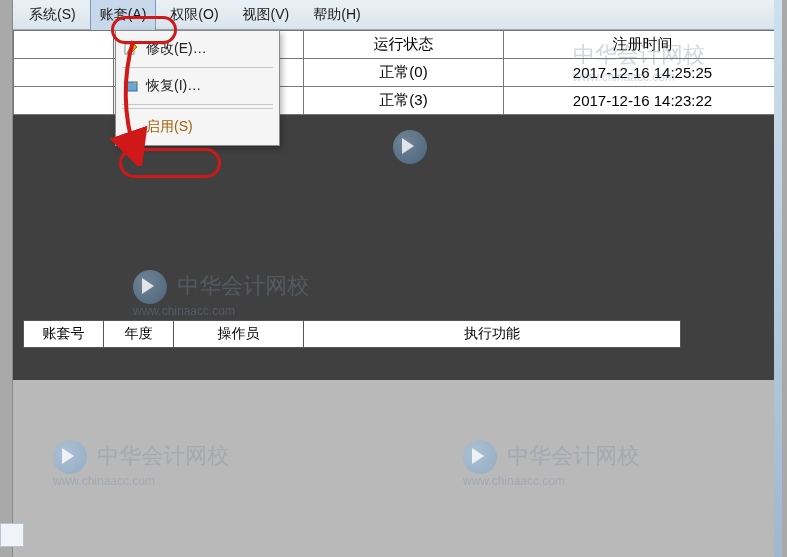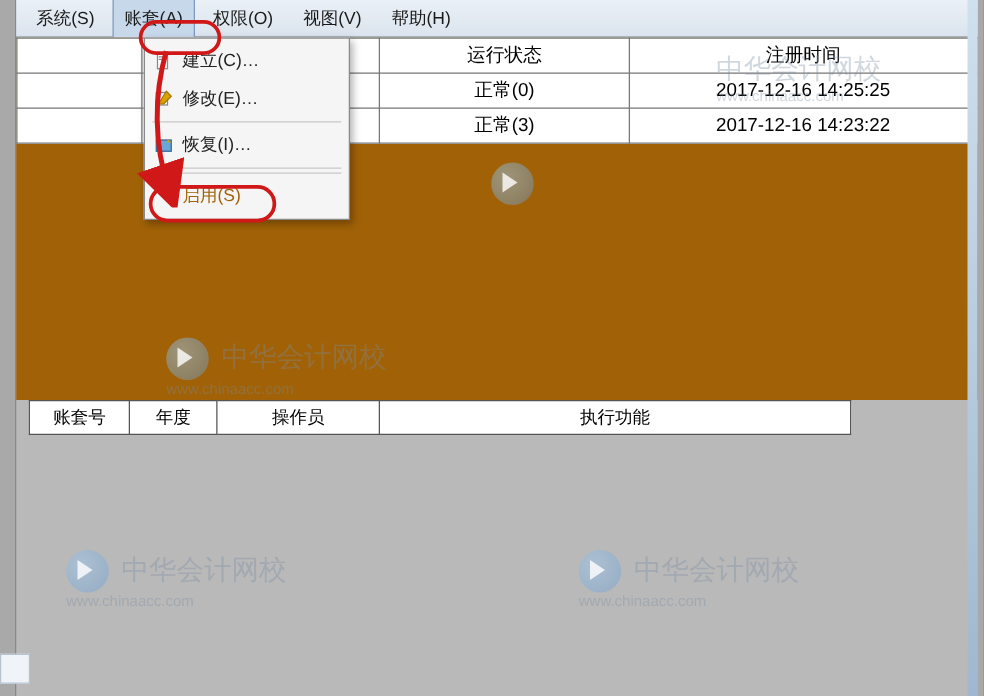--- a/index.html
+++ b/index.html
@@ -38,22 +38,22 @@
   }
   .menu-item.selected {
     background: #c7d8ea;
     border: 1px solid #7a9abf;
     border-radius: 2px;
     padding: 18px 9px;
   }
   
   .upper {
     position: relative;
-    background: #a16207;
-    height: 290px;
+    background: #404040;
+    height: 350px;
   }
   table.upper-table {
     border-collapse: collapse;
     width: 100%;
     background: #fff;
   }
   table.upper-table th, table.upper-table td {
     border: 1px solid #777;
     padding: 4px 8px;
     text-align: center;
@@ -198,30 +198,20 @@
         <td></td>
         <td>AORRA</td>
         <td>正常(3)</td>
         <td>2017-12-16 14:23:22</td>
       </tr>
     </tbody>
       </table>
   </div>
 
   <div class="dropdown">
-    <div class="dd-item">
-      <span class="dd-icon">
-        <svg viewBox="0 0 14 14">
-            <rect x="2" y="1" width="8" height="12" fill="#fff" stroke="#888"></rect>
-            <rect x="3" y="3" width="6" height="1" fill="#888"></rect>
-            <rect x="3" y="5" width="6" height="1" fill="#888"></rect>
-          </svg>
-      </span>
-      <span>建立(C)…</span>
-    </div>
     <div class="dd-item">
       <span class="dd-icon">
         <svg viewBox="0 0 14 14">
             <rect x="1" y="2" width="9" height="10" fill="#fff" stroke="#888"></rect>
             <path d="M9 1 L13 5 L7 11 L3 11 Z" fill="#d8a200" stroke="#a67800"></path>
           </svg>
       </span>
       <span>修改(E)…</span>
     </div>
     <div class="dd-sep"></div>

